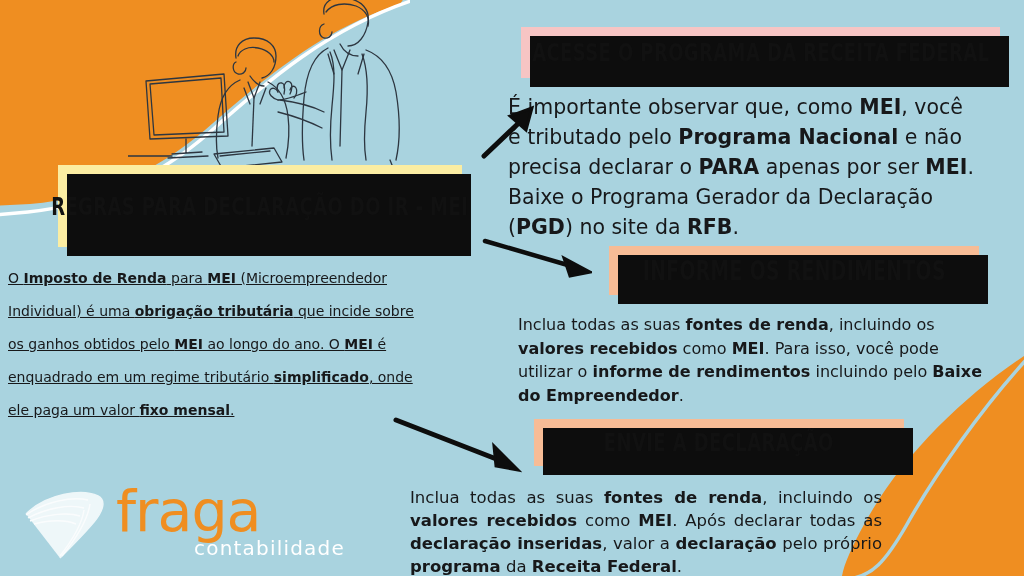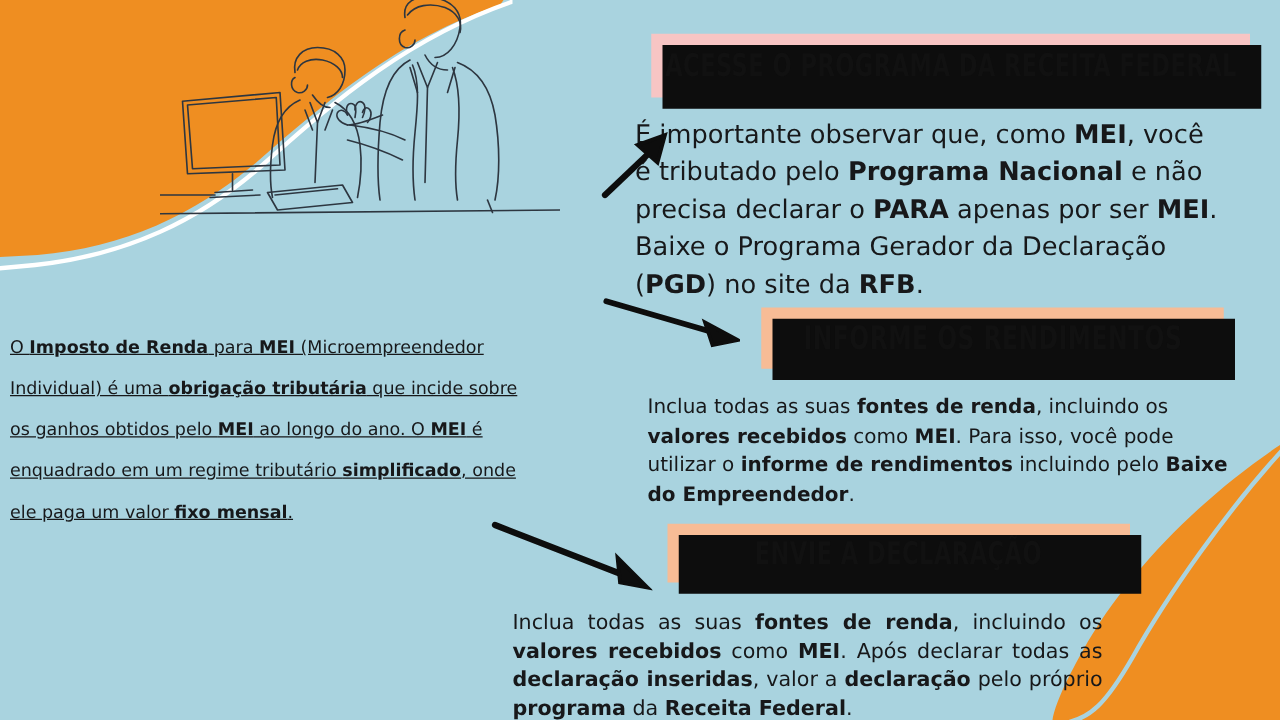--- a/index.html
+++ b/index.html
@@ -189,20 +189,23 @@
       <path d="M150,104 C144,102 140,98 142,94 C144,91 148,92 150,96"></path>
       <path d="M150,96 C148,90 150,86 154,87 C157,88 157,93 156,98"></path>
       <path d="M156,92 C156,87 159,84 162,86 C165,88 164,94 162,98"></path>
       <path d="M162,94 C163,90 166,89 168,92 C170,95 168,100 166,102"></path>
 
       <path d="M0,175 L320,172"></path>
       <path d="M262,164 L266,174"></path>
     </g>
   </svg>
 
+  <div class="banner" id="banner-regras">
+    <span class="banner-text">REGRAS PARA DECLARAÇÃO DO IR - MEI</span>
+  </div>
 
   <div class="banner" id="banner-acesse">
     <span class="banner-text">ACESSE O PROGRAMA DA RECEITA FEDERAL</span>
   </div>
 
   <div class="banner" id="banner-informe">
     <span class="banner-text">INFORME OS RENDIMENTOS</span>
   </div>
 
   <div class="banner" id="banner-envie">
@@ -228,14 +231,29 @@
     </g>
   </svg>
 
   <svg class="arrow" id="arrow-down" viewBox="0 0 130 62">
     <g stroke="#0d0d0d" stroke-width="5" fill="#0d0d0d" stroke-linecap="round">
       <line x1="4" y1="6" x2="112" y2="48"></line>
       <polygon points="126,56 102,32 104,52" stroke-width="3"></polygon>
     </g>
   </svg>
 
+  <div id="logo">
+    <svg id="logo-mark" viewBox="0 0 92 78">
+      <g fill="none" stroke="#ffffff" stroke-width="1.4" opacity="0.95">
+        <path d="M2,30 C22,10 58,4 74,12 C82,16 80,26 70,38 C60,50 46,64 36,74" fill="#ffffff" opacity="0.85"></path>
+        <path d="M2,31 C20,18 48,12 64,16"></path>
+        <path d="M4,34 C22,24 46,20 60,24"></path>
+        <path d="M6,37 C24,30 44,28 56,32"></path>
+        <path d="M10,40 C26,36 42,36 52,40"></path>
+        <path d="M66,20 C64,34 54,52 38,72"></path>
+        <path d="M60,26 C58,40 50,54 36,72"></path>
+      </g>
+    </svg>
+    <div id="logo-word">fraga</div>
+    <div id="logo-sub">contabilidade</div>
+  </div>
 
 </div>
 
 </body></html>

